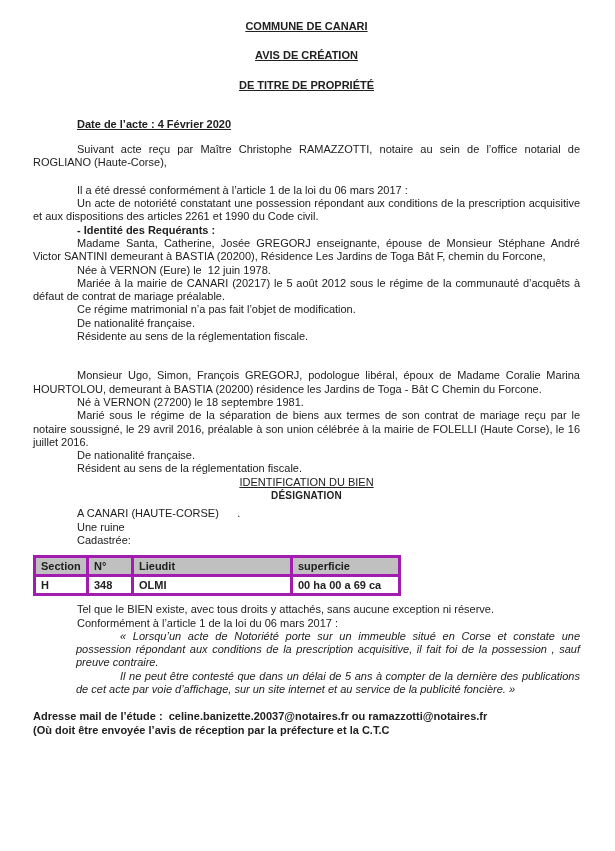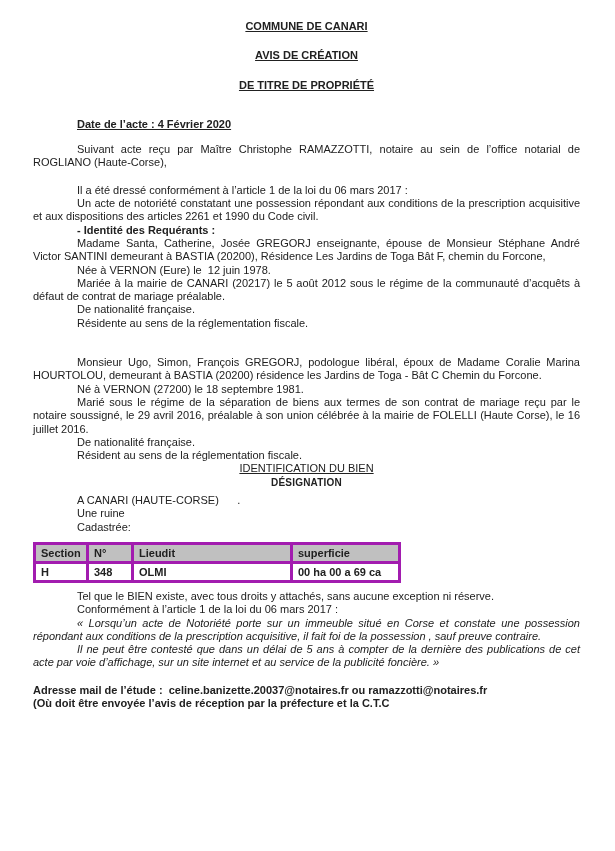--- a/index.html
+++ b/index.html
@@ -34,21 +34,21 @@
   .para {
     margin: 0;
     text-align: justify;
     text-indent: 44px;
   }
   .line {
     margin: 0;
     text-indent: 44px;
   }
   .b { font-weight: bold; }
-  .quote { font-style: italic; }
+  .quote { font-style: italic; margin-left: 43px; }
   .pre { white-space: pre-wrap; }
 
   .mt12 { margin-top: 12px; }
   .mt14 { margin-top: 14px; }
   .mt26 { margin-top: 26px; }
   .mt29 { margin-top: 29px; }
   .mt9  { margin-top: 9px; }
   .mt7  { margin-top: 7px; }
   .mt5  { margin-top: 5px; }
 
@@ -105,20 +105,21 @@
 
   <p class="para mt12">Suivant acte reçu par Maître Christophe RAMAZZOTTI, notaire au sein de l’office notarial de ROGLIANO (Haute-Corse),</p>
   <p class="para mt14">Il a été dressé conformément à l’article 1 de la loi du 06 mars 2017 :</p>
   <p class="para mt13">Un acte de notoriété constatant une possession répondant aux conditions de la prescription acquisitive et aux dispositions des articles 2261 et 1990 du Code civil.</p>
 
   <p class="line b mt13">- Identité des Requérants :</p>
 
   <p class="para">Madame Santa, Catherine, Josée GREGORJ enseignante, épouse de Monsieur Stéphane André Victor SANTINI demeurant à BASTIA (20200), Résidence Les Jardins de Toga Bât F, chemin du Forcone,</p>
   <p class="line pre">Née à VERNON (Eure) le  12 juin 1978.</p>
   <p class="para">Mariée à la mairie de CANARI (20217) le 5 août 2012 sous le régime de la communauté d’acquêts à défaut de contrat de mariage préalable.</p>
+  <p class="line">Ce régime matrimonial n’a pas fait l’objet de modification.</p>
   <p class="line">De nationalité française.</p>
   <p class="line">Résidente au sens de la réglementation fiscale.</p>
 
   <p class="para mt26">Monsieur Ugo, Simon, François GREGORJ, podologue libéral, époux de Madame Coralie Marina HOURTOLOU, demeurant à BASTIA (20200) résidence les Jardins de Toga - Bât C Chemin du Forcone.</p>
   <p class="line">Né à VERNON (27200) le 18 septembre 1981.</p>
   <p class="para">Marié sous le régime de la séparation de biens aux termes de son contrat de mariage reçu par le notaire soussigné, le 29 avril 2016, préalable à son union célébrée à la mairie de FOLELLI (Haute Corse), le 16 juillet 2016.</p>
   <p class="line">De nationalité française.</p>
   <p class="line">Résident au sens de la réglementation fiscale.</p>
 
   <div class="section-heading mt29">IDENTIFICATION DU BIEN</div>

